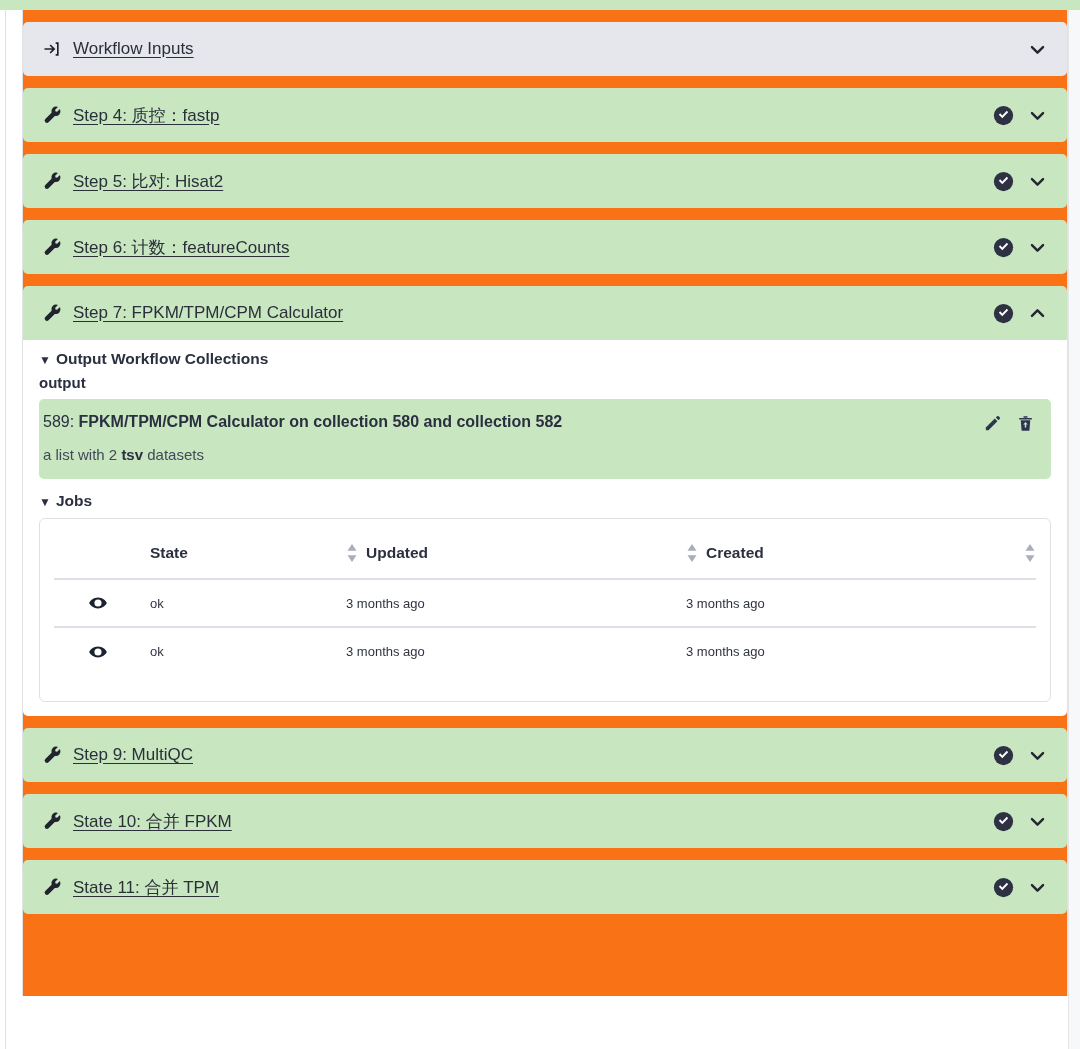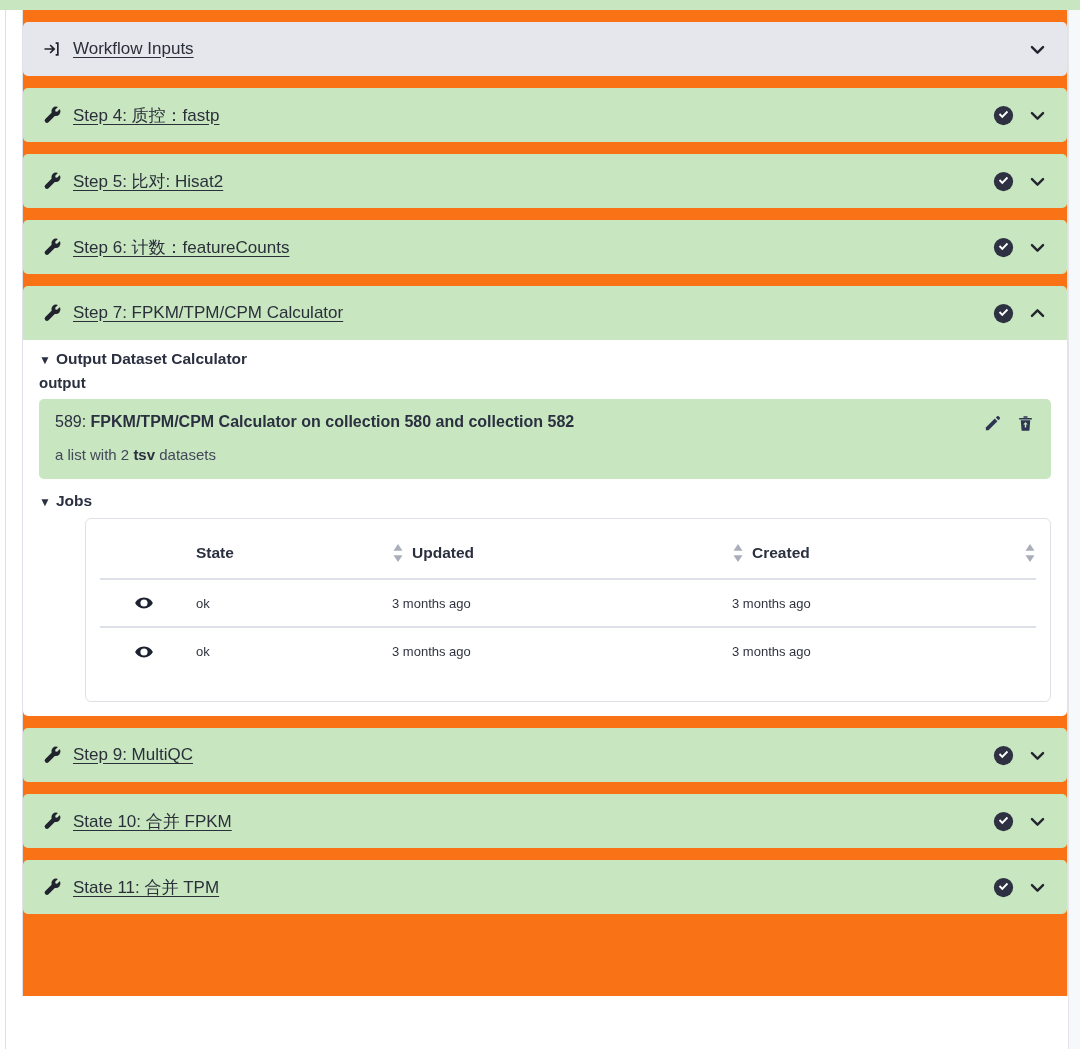--- a/index.html
+++ b/index.html
@@ -121,21 +121,21 @@
     font-size: 15px;
     font-weight: bold;
     color: #2b3040;
     margin: 6px 0 8px 0;
   }
 
   
   .dataset-box {
     background: #c8e6c0;
     border-radius: 5px;
-    padding: 14px 16px 16px 16px;
+    padding: 14px 16px 16px 4px;
     position: relative;
   }
   .dataset-row1 {
     display: flex; align-items: flex-start;
   }
   .dataset-name {
     flex: 1 1 auto;
     font-size: 16px;
     color: #2b3040;
   }
@@ -156,21 +156,20 @@
   }
   .dataset-sub b { color: #2b3040; }
 
   
   .jobs-panel {
     margin-top: 8px;
     border: 1px solid #dde0e5;
     border-radius: 6px;
     background: #fff;
     padding: 8px 14px 26px 14px;
-    margin-left: 46px;
   }
   table.jobs {
     width: 100%;
     border-collapse: collapse;
     table-layout: fixed;
   }
   table.jobs th, table.jobs td {
     text-align: left;
     padding: 0;
   }
@@ -317,21 +316,21 @@
           <svg class="chevron" viewBox="0 0 24 24" fill="none" stroke="currentColor" stroke-width="3" stroke-linecap="round" stroke-linejoin="round">
               <polyline points="5 15 12 8 19 15"></polyline>
             </svg>
         </span>
       </div>
 
       <div class="step-body">
 
         <div class="section-title">
           <span class="caret">▼</span>
-          <span>Output Dataset Calculator</span>
+          <span>Output Workflow Collections</span>
         </div>
 
         <div class="output-label">output</div>
 
         <div class="dataset-box">
           <div class="dataset-row1">
             <div class="dataset-name">
               <span class="hid">589:</span>
               <span class="nm">FPKM/TPM/CPM Calculator on collection 580 and collection 582</span>
             </div>

